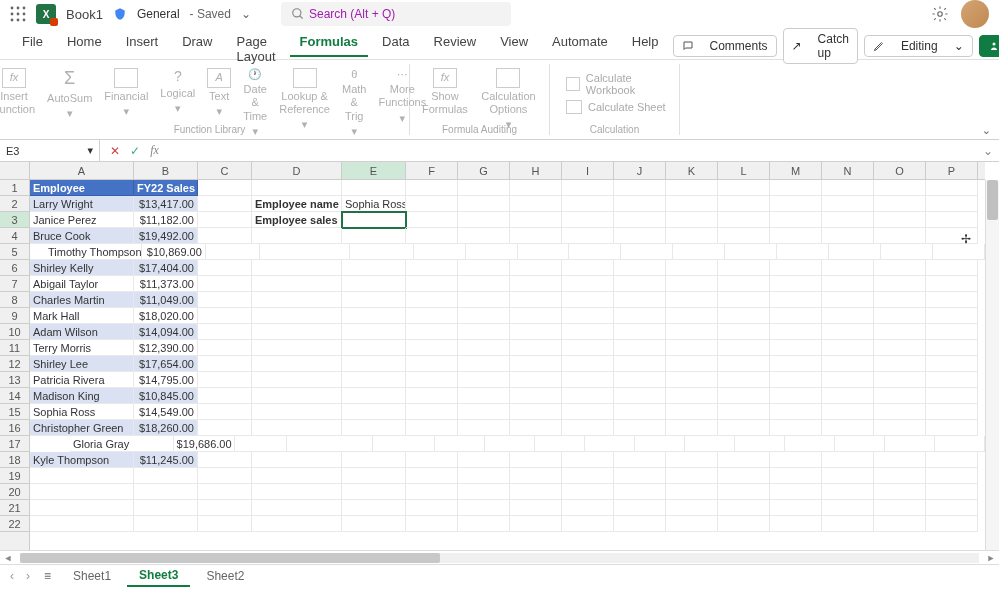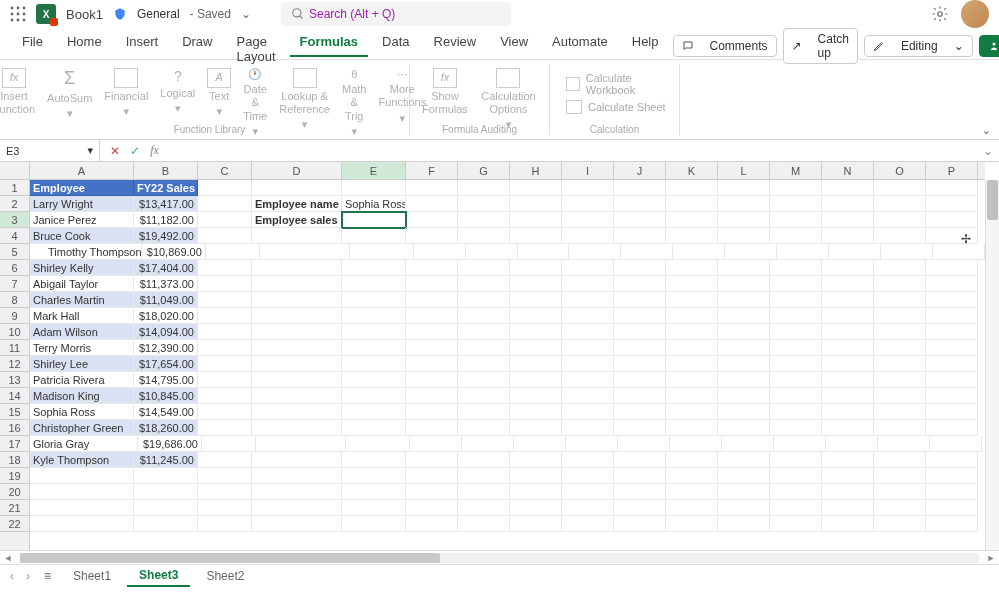--- a/index.html
+++ b/index.html
@@ -585,21 +585,21 @@
         <div class="cell" style="width: 52px;"></div>
         <div class="cell" style="width: 52px;"></div>
         <div class="cell" style="width: 52px;"></div>
         <div class="cell" style="width: 52px;"></div>
         <div class="cell" style="width: 52px;"></div>
         <div class="cell" style="width: 52px;"></div>
         <div class="cell" style="width: 52px;"></div>
         <div class="cell" style="width: 52px;"></div>
       </div>
       <div class="row">
-        <div class="cell" style="width: 108px;">Gloria Gray</div>
+        <div class="cell" style="width: 108px; margin-left: 40px;">Gloria Gray</div>
         <div class="cell num" style="width: 64px;">$19,686.00</div>
         <div class="cell" style="width: 54px;"></div>
         <div class="cell" style="width: 90px;"></div>
         <div class="cell" style="width: 64px;"></div>
         <div class="cell" style="width: 52px;"></div>
         <div class="cell" style="width: 52px;"></div>
         <div class="cell" style="width: 52px;"></div>
         <div class="cell" style="width: 52px;"></div>
         <div class="cell" style="width: 52px;"></div>
         <div class="cell" style="width: 52px;"></div>

